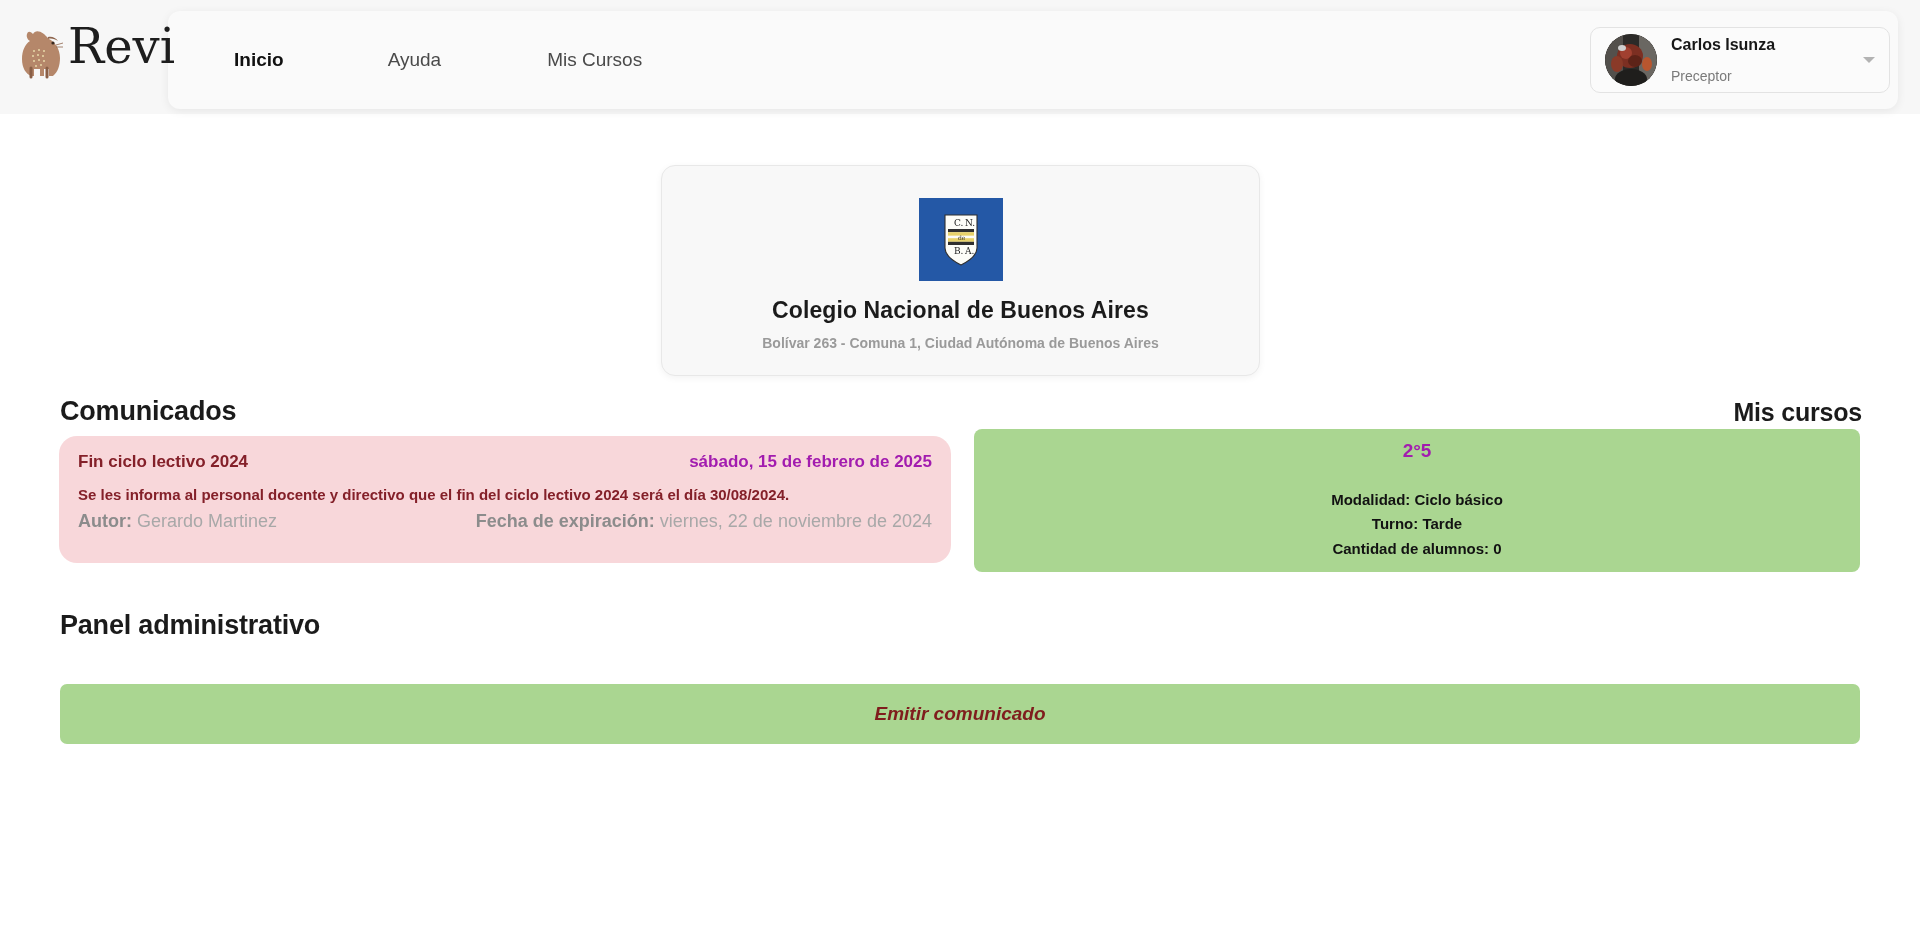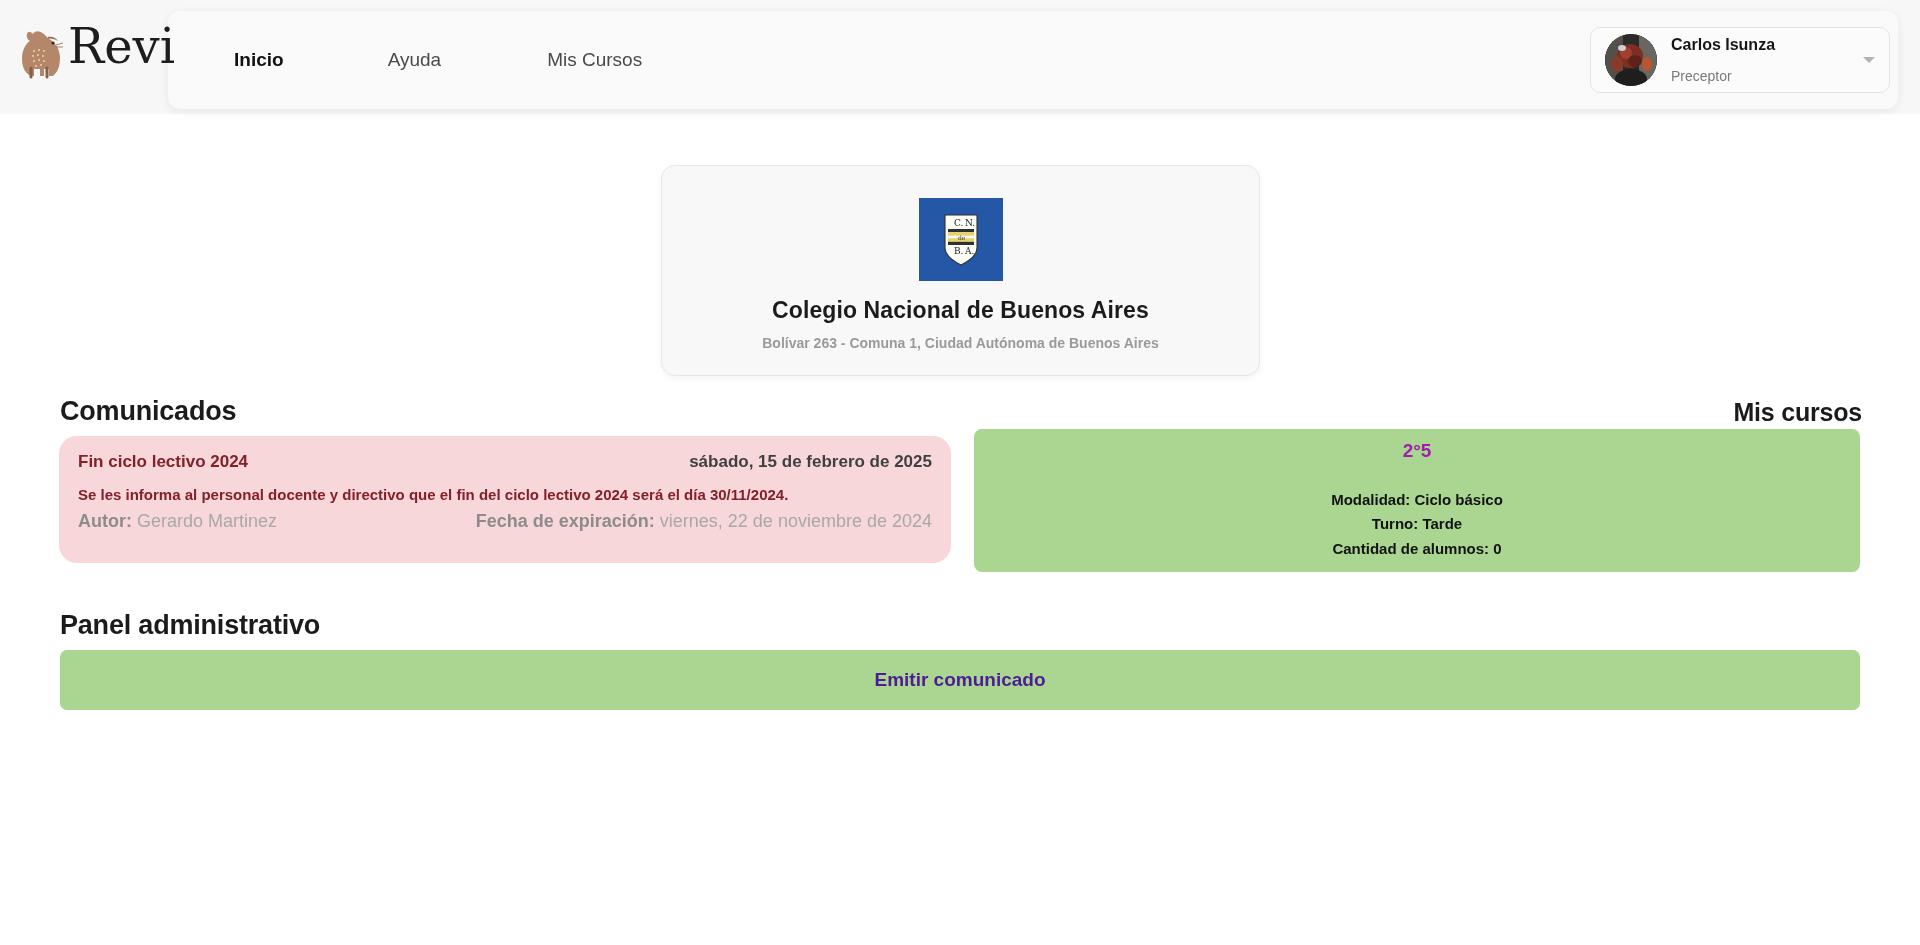--- a/index.html
+++ b/index.html
@@ -191,21 +191,21 @@
     align-items: baseline;
   }
   .ann-title {
     font-size: 17px;
     font-weight: bold;
     color: #842029;
   }
   .ann-date {
     font-size: 17px;
     font-weight: bold;
-    color: #404040;
+    color: #a21caf;
   }
   .ann-body {
     margin-top: 14px;
     font-size: 15px;
     font-weight: bold;
     color: #842029;
   }
   .ann-meta {
     margin-top: 8px;
     display: flex;
@@ -240,35 +240,36 @@
   .course-line {
     font-size: 15px;
     font-weight: bold;
     color: #121212;
     line-height: 1.62;
   }
 
   
   .admin-btn {
     position: absolute;
-    top: 650px;
+    top: 684px;
     left: 60px;
     width: 1800px;
     height: 60px;
     background: #aad691;
     border: none;
     border-radius: 7px;
     font-family: "Liberation Sans", sans-serif;
     font-size: 19px;
     font-weight: bold;
-    color: #4c1d95;
+    color: #7f1d1d;
     cursor: pointer;
     display: flex;
     align-items: center;
     justify-content: center;
+    font-style: italic;
   }
 </style>
 </head>
 <body>
 
 <div class="header-strip"></div>
 
 <div class="nav-card">
   <div class="nav-links">
     <a class="nav-link active gap1" href="#">Inicio</a>
@@ -355,21 +356,21 @@
 
 <h2 class="h-comunicados">Comunicados</h2>
 <h2 class="h-mis-cursos">Mis cursos</h2>
 <h2 class="h-panel">Panel administrativo</h2>
 
 <div class="announcement">
   <div class="ann-top">
     <span class="ann-title">Fin ciclo lectivo 2024</span>
     <span class="ann-date">sábado, 15 de febrero de 2025</span>
   </div>
-  <div class="ann-body">Se les informa al personal docente y directivo que el fin del ciclo lectivo 2024 será el día 30/11/2024.</div>
+  <div class="ann-body">Se les informa al personal docente y directivo que el fin del ciclo lectivo 2024 será el día 30/08/2024.</div>
   <div class="ann-meta">
     <span>
       <span class="meta-key">Autor:</span>
       <span class="meta-val">Gerardo Martinez</span>
     </span>
     <span>
       <span class="meta-key">Fecha de expiración:</span>
       <span class="meta-val">viernes, 22 de noviembre de 2024</span>
     </span>
   </div>

